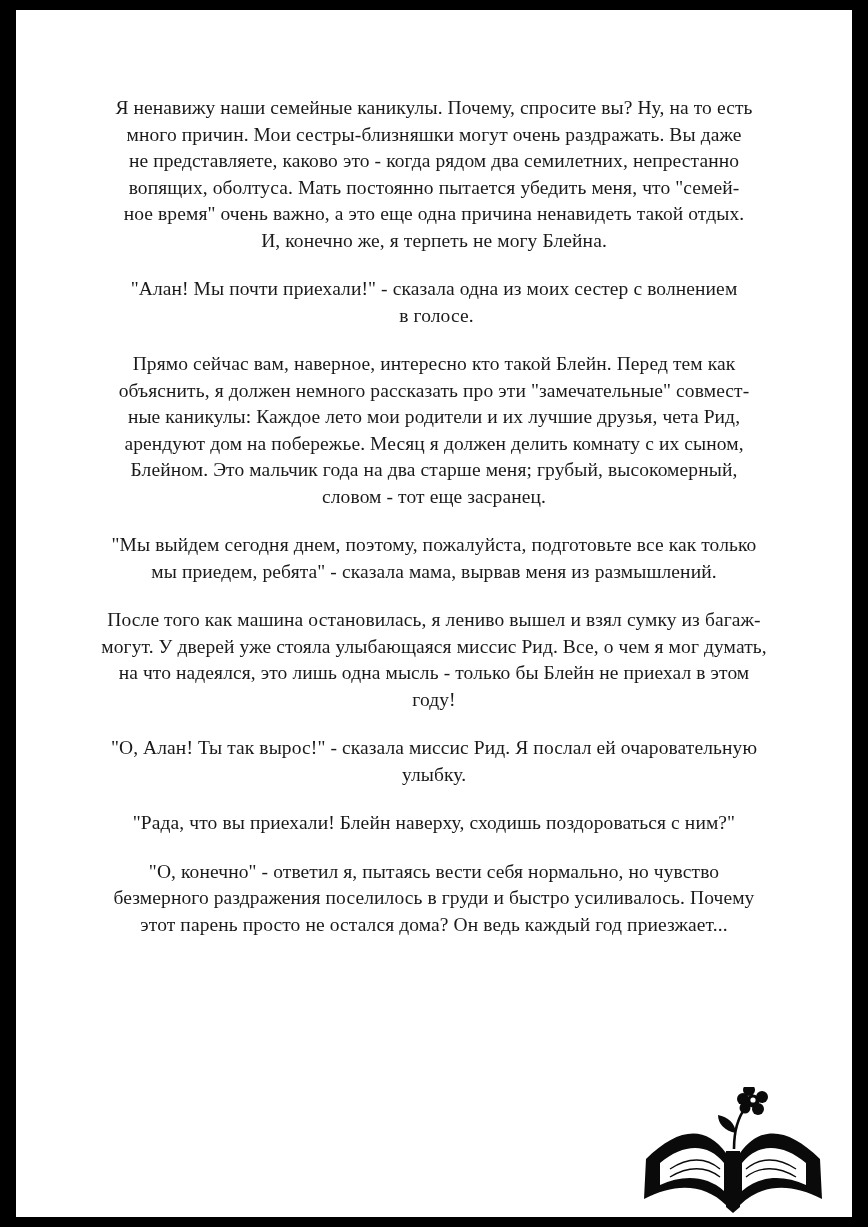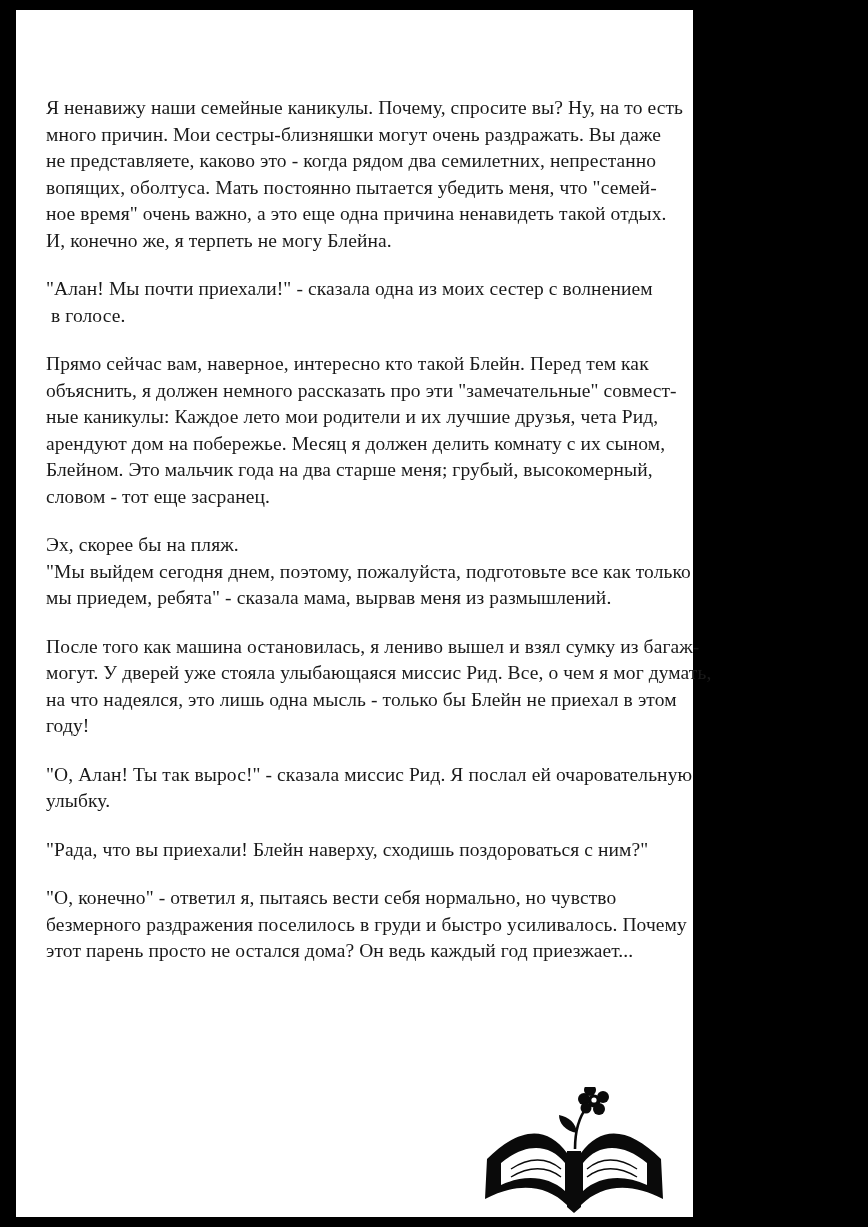--- a/index.html
+++ b/index.html
@@ -17,24 +17,25 @@
     position: relative;
     width: 868px;
     height: 1227px;
     background: #000000;
     box-sizing: border-box;
   }
   .paper {
     position: absolute;
     left: 16px;
     top: 10px;
-    width: 677px;
+    width: 836px;
     height: 1207px;
     background: #ffffff;
     box-sizing: border-box;
+    text-align: center;
   }
   .text-column {
     position: absolute;
     left: 30px;
     top: 85px;
     width: 776px;
   }
   .para {
     font-family: "Liberation Serif", serif;
     font-size: 19.5px;
@@ -75,21 +76,20 @@
 ное время" очень важно, а это еще одна причина ненавидеть такой отдых.
 И, конечно же, я терпеть не могу Блейна.</p>
       <p class="para">"Алан! Мы почти приехали!" - сказала одна из моих сестер с волнением
  в голосе.</p>
       <p class="para">Прямо сейчас вам, наверное, интересно кто такой Блейн. Перед тем как
 объяснить, я должен немного рассказать про эти "замечательные" совмест-
 ные каникулы: Каждое лето мои родители и их лучшие друзья, чета Рид,
 арендуют дом на побережье. Месяц я должен делить комнату с их сыном,
 Блейном. Это мальчик года на два старше меня; грубый, высокомерный,
 словом - тот еще засранец.</p>
-      <p class="para tight">Эх, скорее бы на пляж.</p>
       <p class="para">"Мы выйдем сегодня днем, поэтому, пожалуйста, подготовьте все как только
 мы приедем, ребята" - сказала мама, вырвав меня из размышлений.</p>
       <p class="para">После того как машина остановилась, я лениво вышел и взял сумку из багаж-
 могут. У дверей уже стояла улыбающаяся миссис Рид. Все, о чем я мог думать,
 на что надеялся, это лишь одна мысль - только бы Блейн не приехал в этом
 году!</p>
       <p class="para">"О, Алан! Ты так вырос!" - сказала миссис Рид. Я послал ей очаровательную
 улыбку.</p>
       <p class="para">"Рада, что вы приехали! Блейн наверху, сходишь поздороваться с ним?"</p>
       <p class="para">"О, конечно" - ответил я, пытаясь вести себя нормально, но чувство

